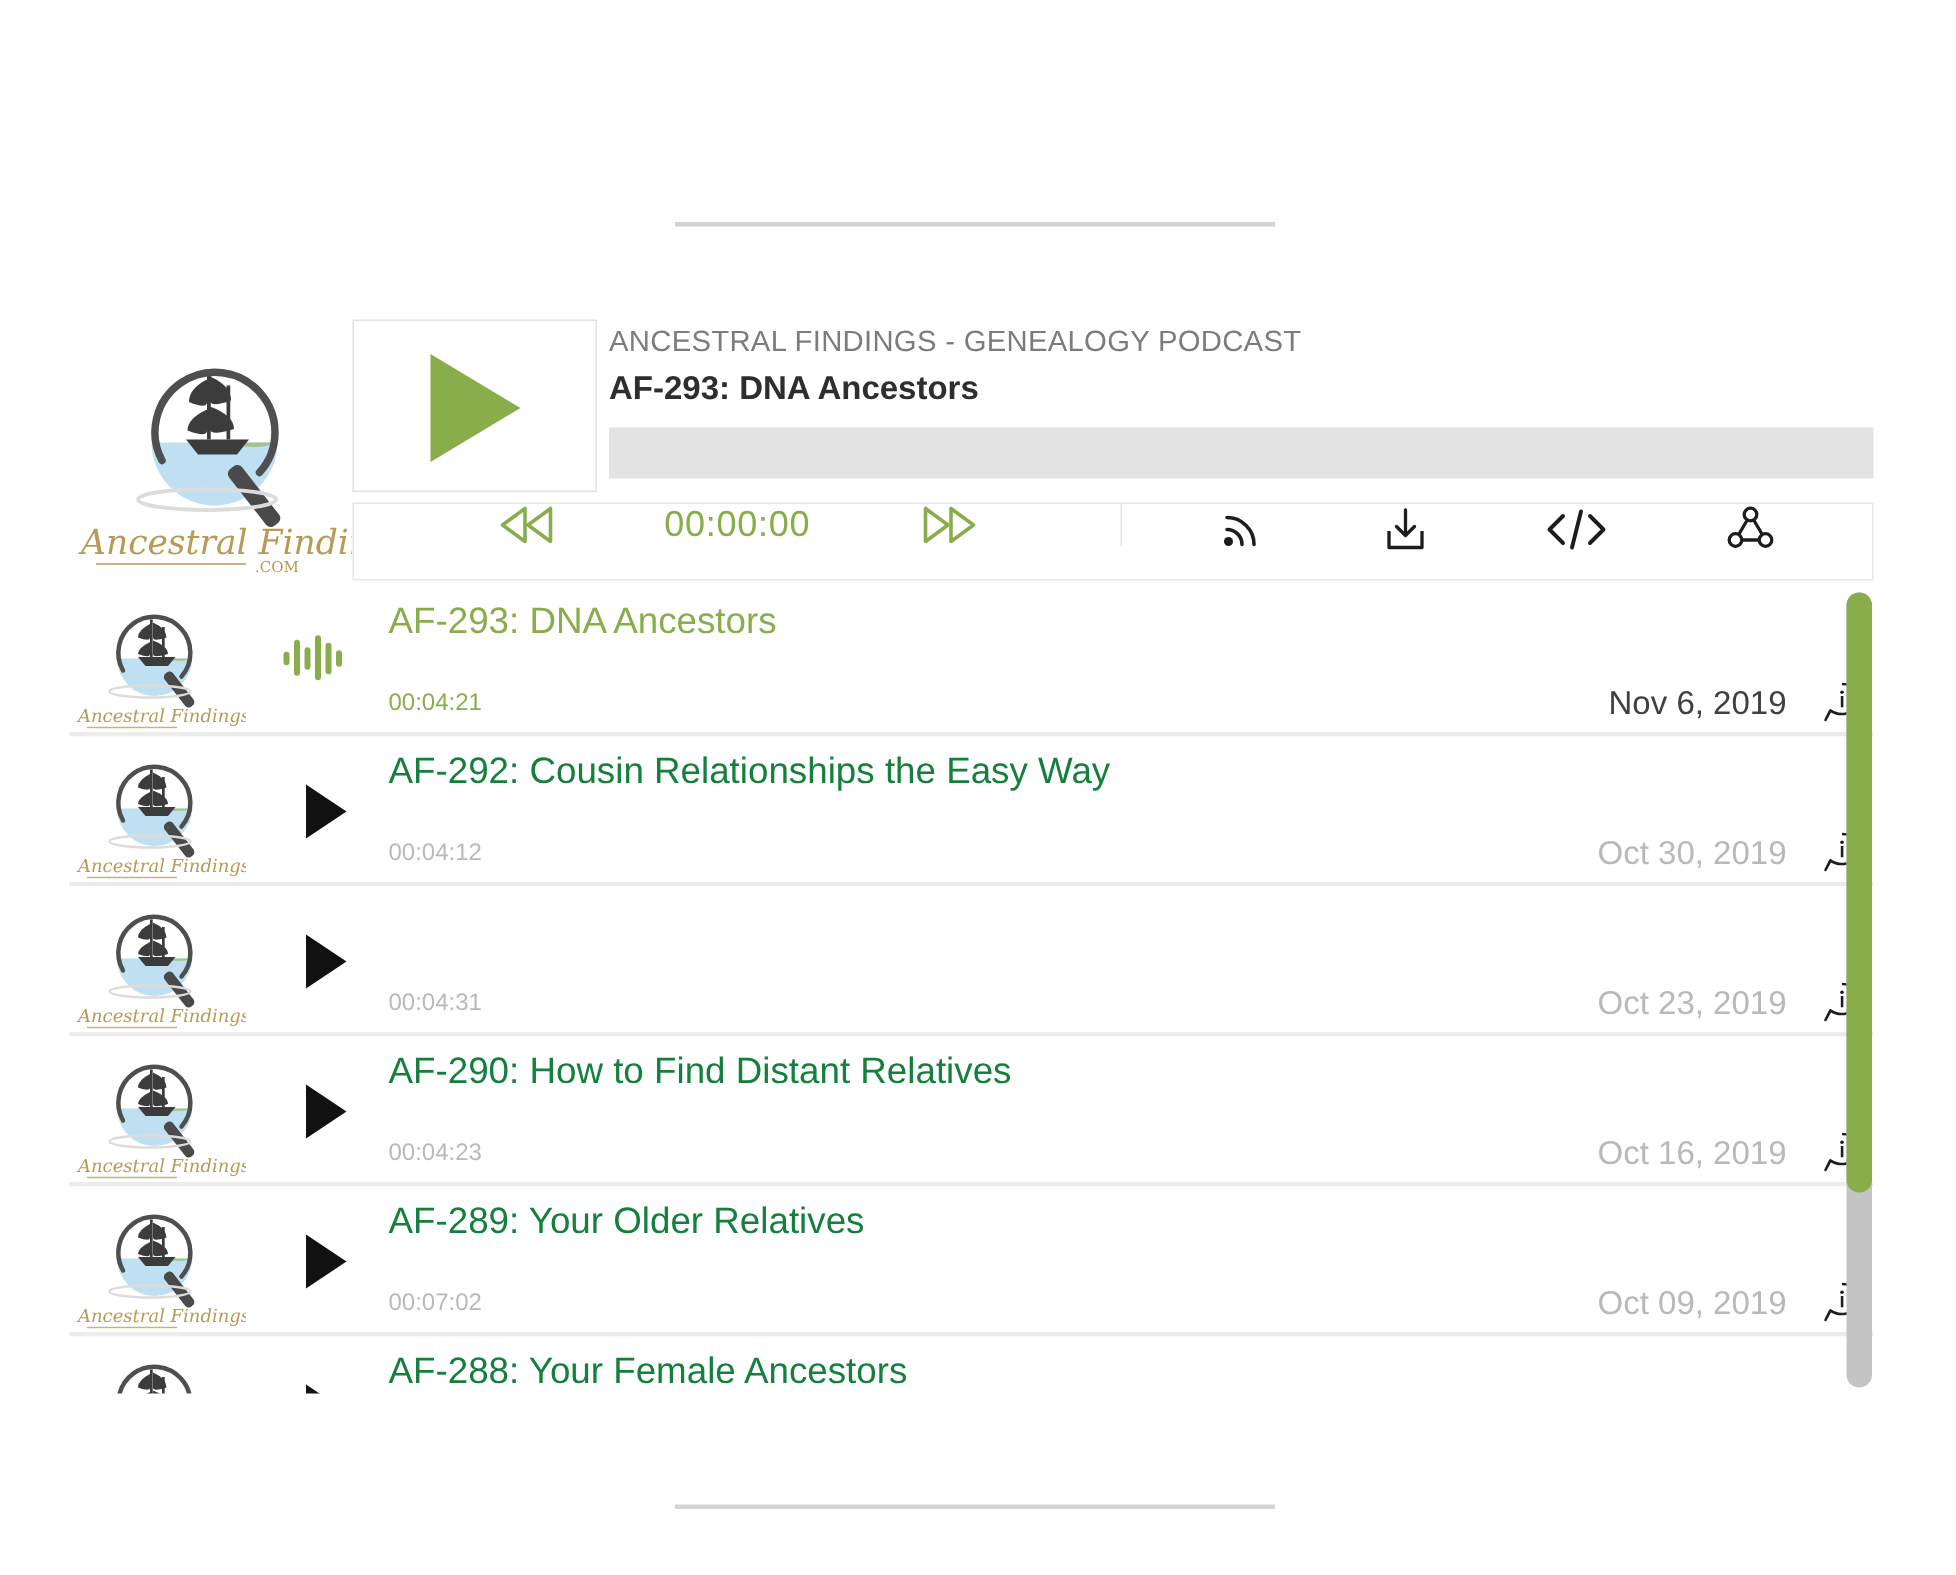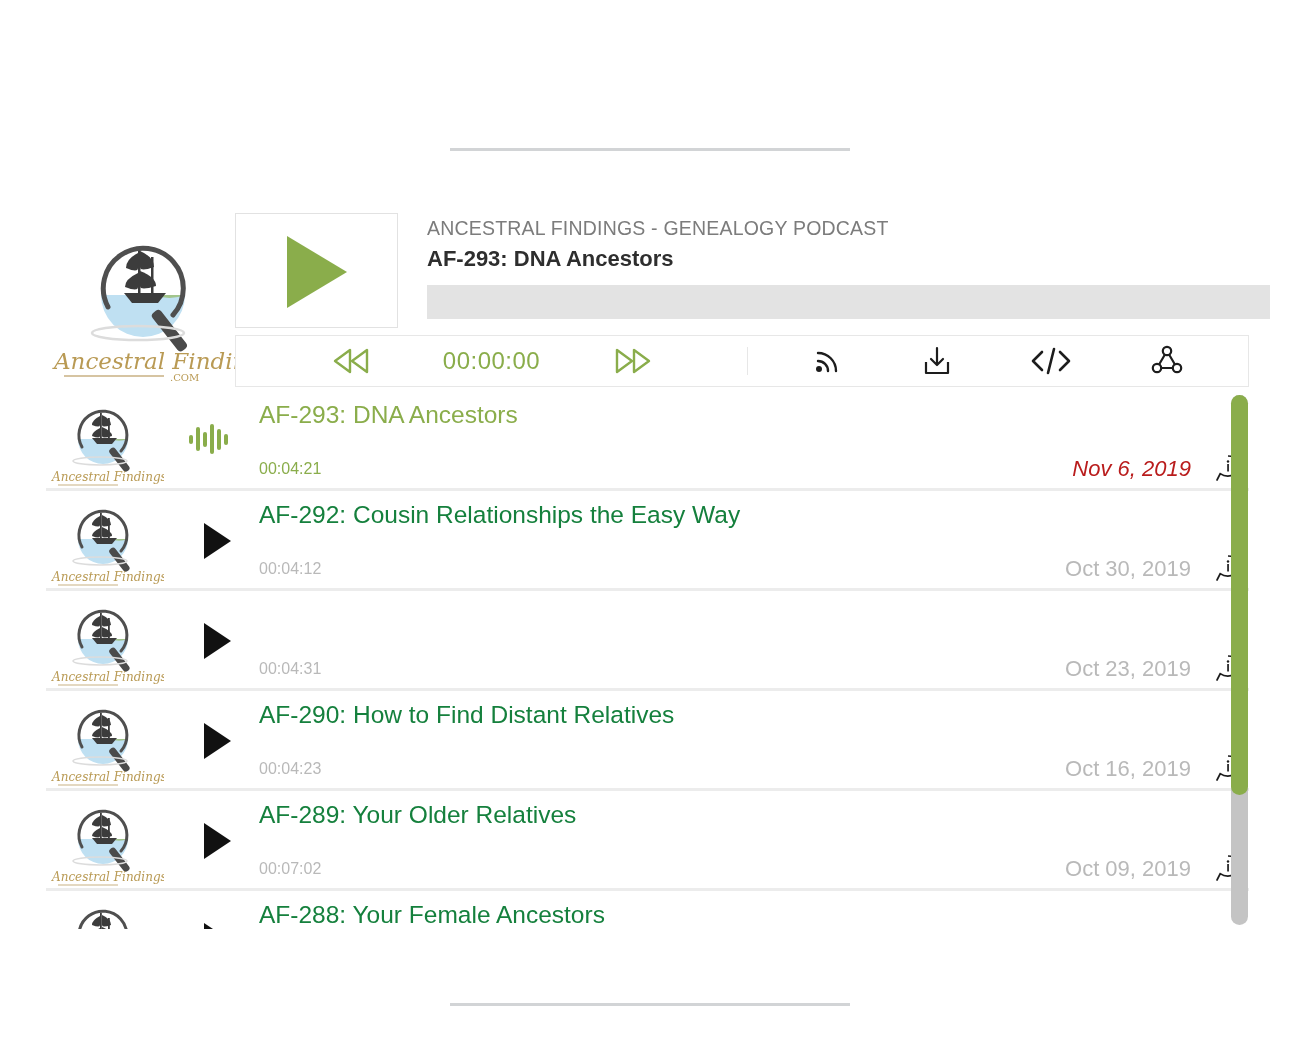--- a/index.html
+++ b/index.html
@@ -104,21 +104,20 @@
     border-bottom: 36px solid transparent;
     border-left: 60px solid #8aad4b;
   }
 
   
   .meta {
     position: absolute;
     left: 360px;
     top: 4px;
     right: 0;
-    margin-left: 21px;
   }
   .meta-show {
     font-size: 19.5px;
     letter-spacing: .2px;
     color: #7c7c7c;
     line-height: 26px;
     white-space: nowrap;
   }
   .meta-title {
     font-size: 22px;
@@ -144,21 +143,21 @@
   
   .controls {
     position: absolute;
     left: 189px;
     top: 124px;
     width: 1014px;
     height: 52px;
     border: 1px solid #e7e7e7;
     border-left: 1px solid #e7e7e7;
     display: flex;
-    align-items: center;
+    align-items: flex-start;
     background: #ffffff;
   }
   .controls-left {
     width: 512px;
     display: flex;
     align-items: center;
     justify-content: center;
     gap: 52px;
     border-right: 1px solid #e7e7e7;
   }
@@ -252,21 +251,21 @@
   }
   .track-info {
     position: absolute;
     right: 6px;
     top: 62px;
     cursor: pointer;
   }
 
   .track.is-active .track-title { color: #8aad4b; }
   .track.is-active .track-time { color: #8aad4b; }
-  .track.is-active .track-date { color: #b91c1c; font-style: italic; }
+  .track.is-active .track-date { color: #404040; }
 
   
   .scroll-track {
     position: absolute;
     left: 1185px;
     top: 4px;
     width: 17px;
     height: 530px;
     background: #c4c4c4;
     border-radius: 9px;

